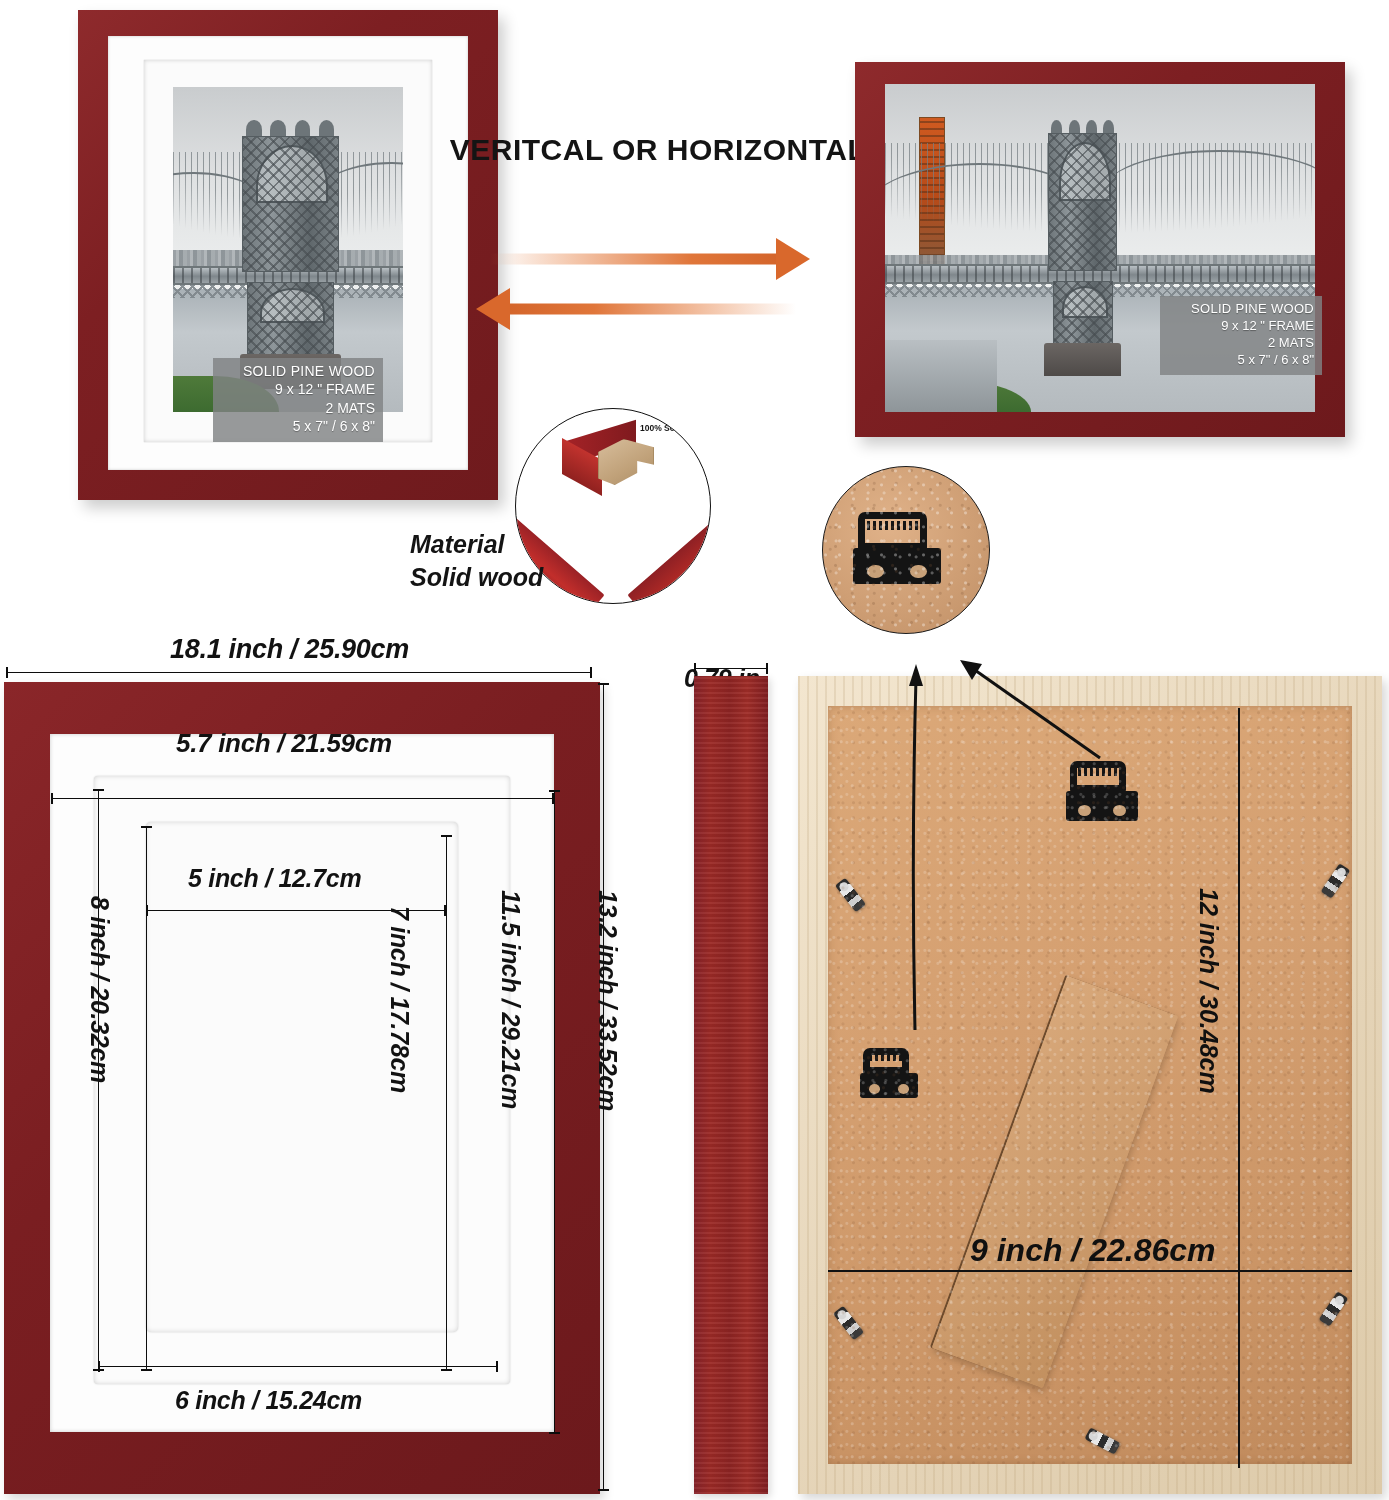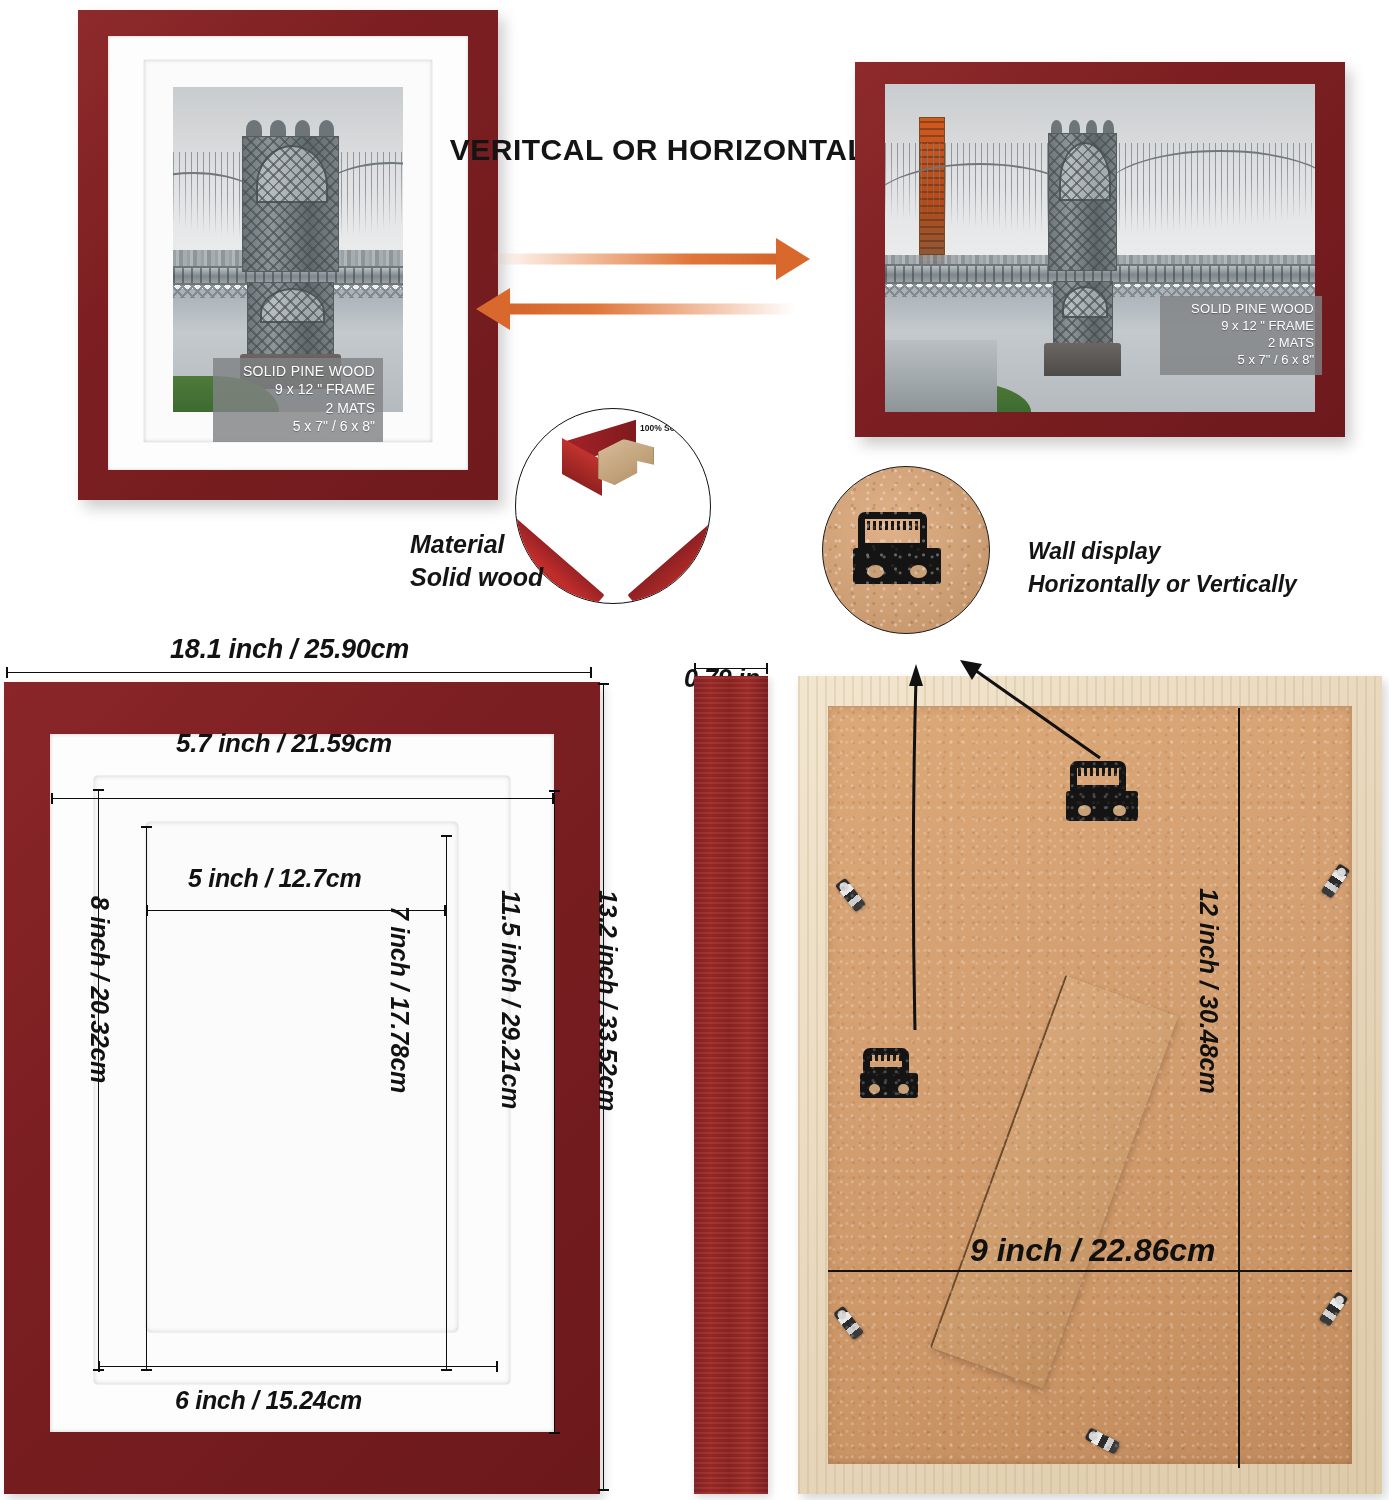--- a/index.html
+++ b/index.html
@@ -476,24 +476,20 @@
   </div>
 
   <div class="abs" id="hanger-circle">
     <div class="sawtooth-hanger" style="left:30px; top:42px; width:88px; height:78px;">
       <div class="loop"></div>
         <div class="teeth"></div>
       <div class="slot"></div>
         <div class="plate"></div>
     </div>
   </div>
-  <div class="abs" id="hanger-caption">
-    <div>Wall display</div>
-    <div>Horizontally or Vertically</div>
-  </div>
 
   <div class="abs" id="dim-frame">
     <div class="mat-a">
       <div class="mat-b">
         <div class="mat-c"></div>
       </div>
     </div>
   </div>
 
   <div class="abs rule-h" style="left:6px; top:672px; width:586px;"></div>

